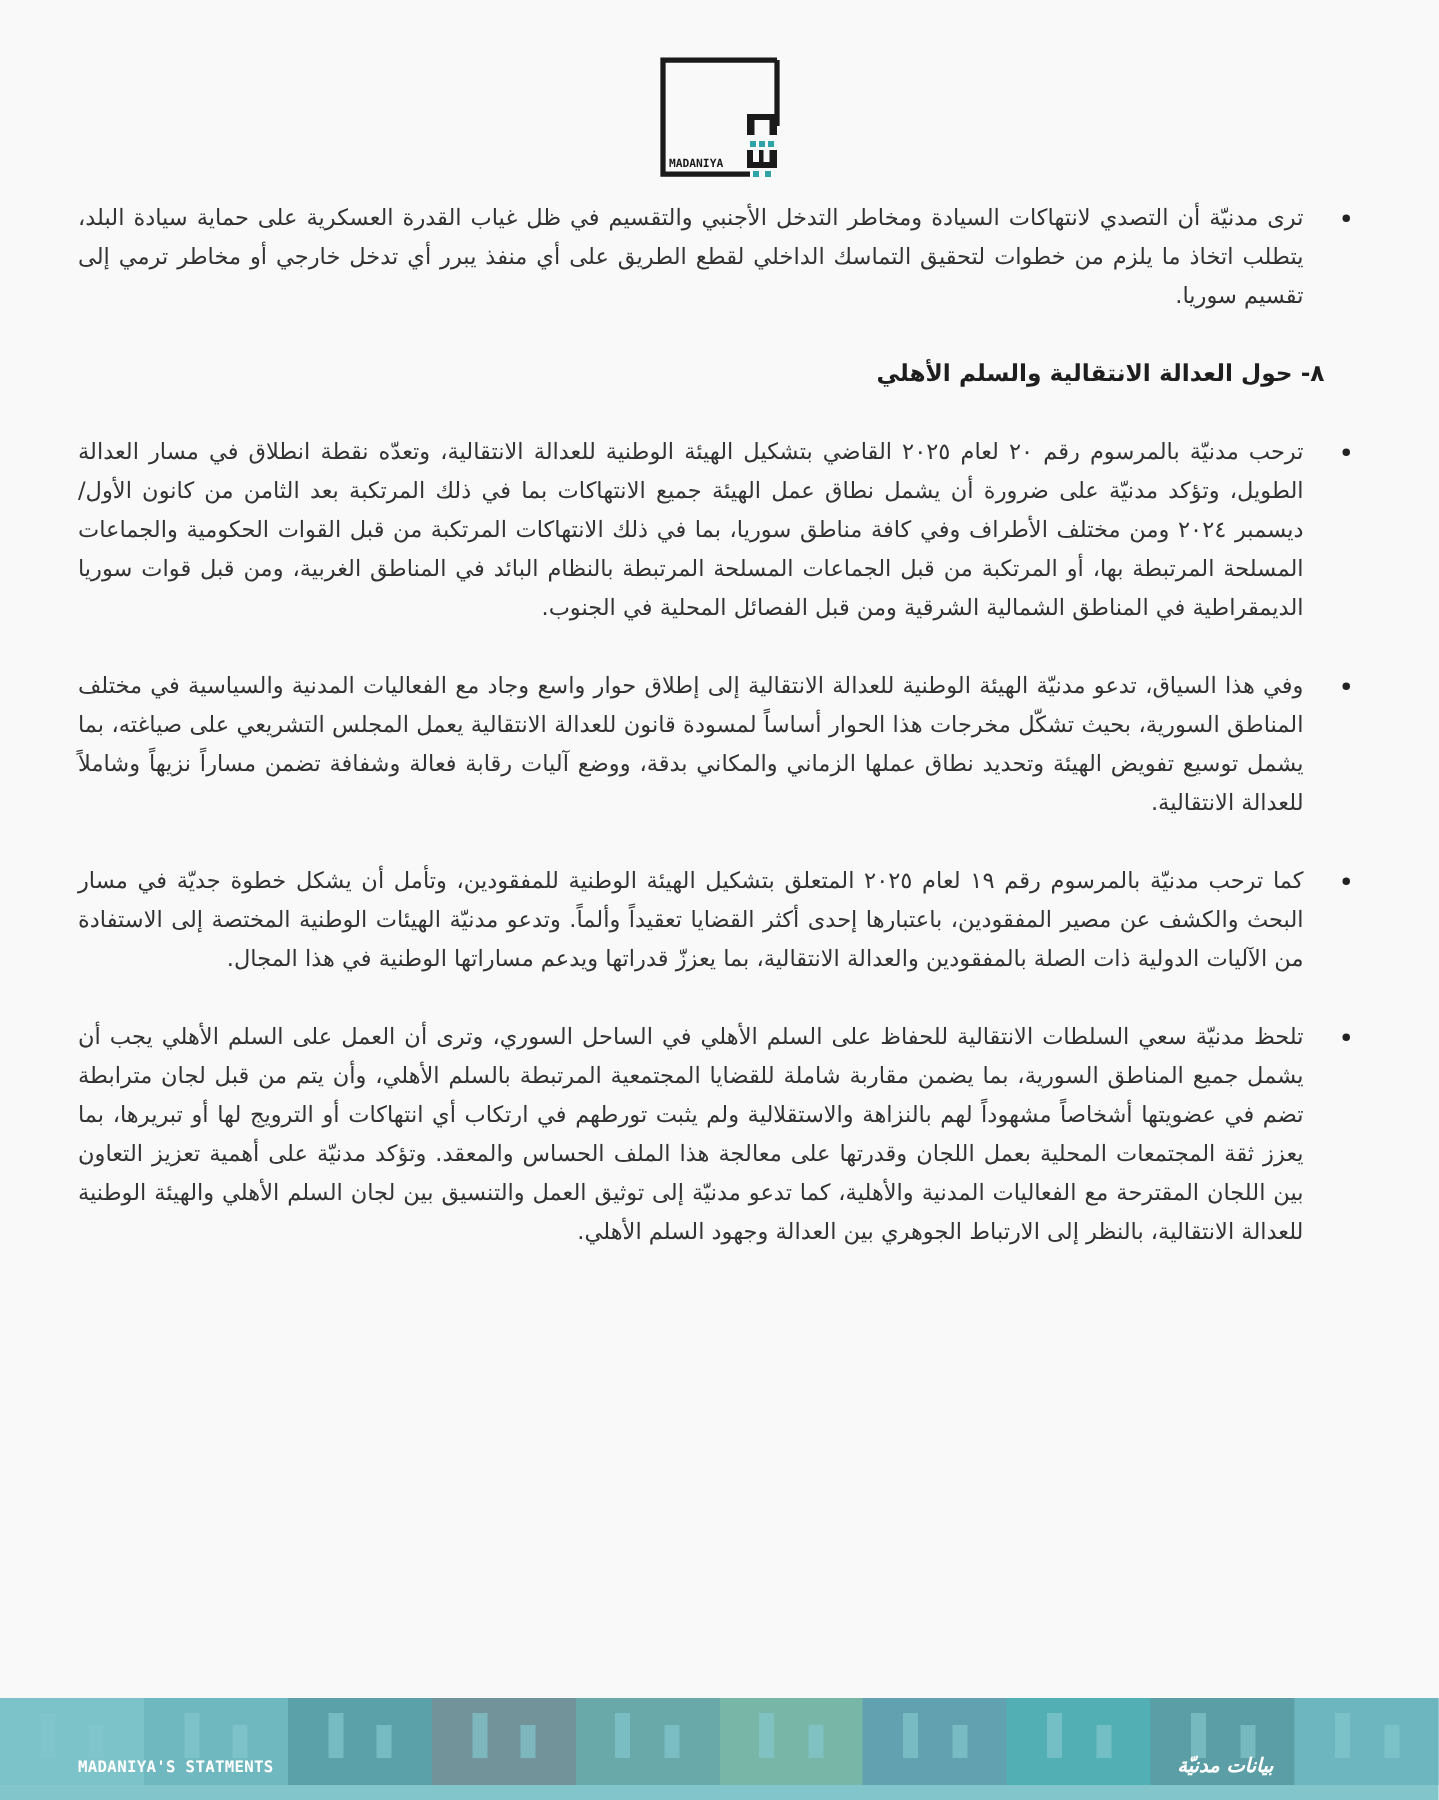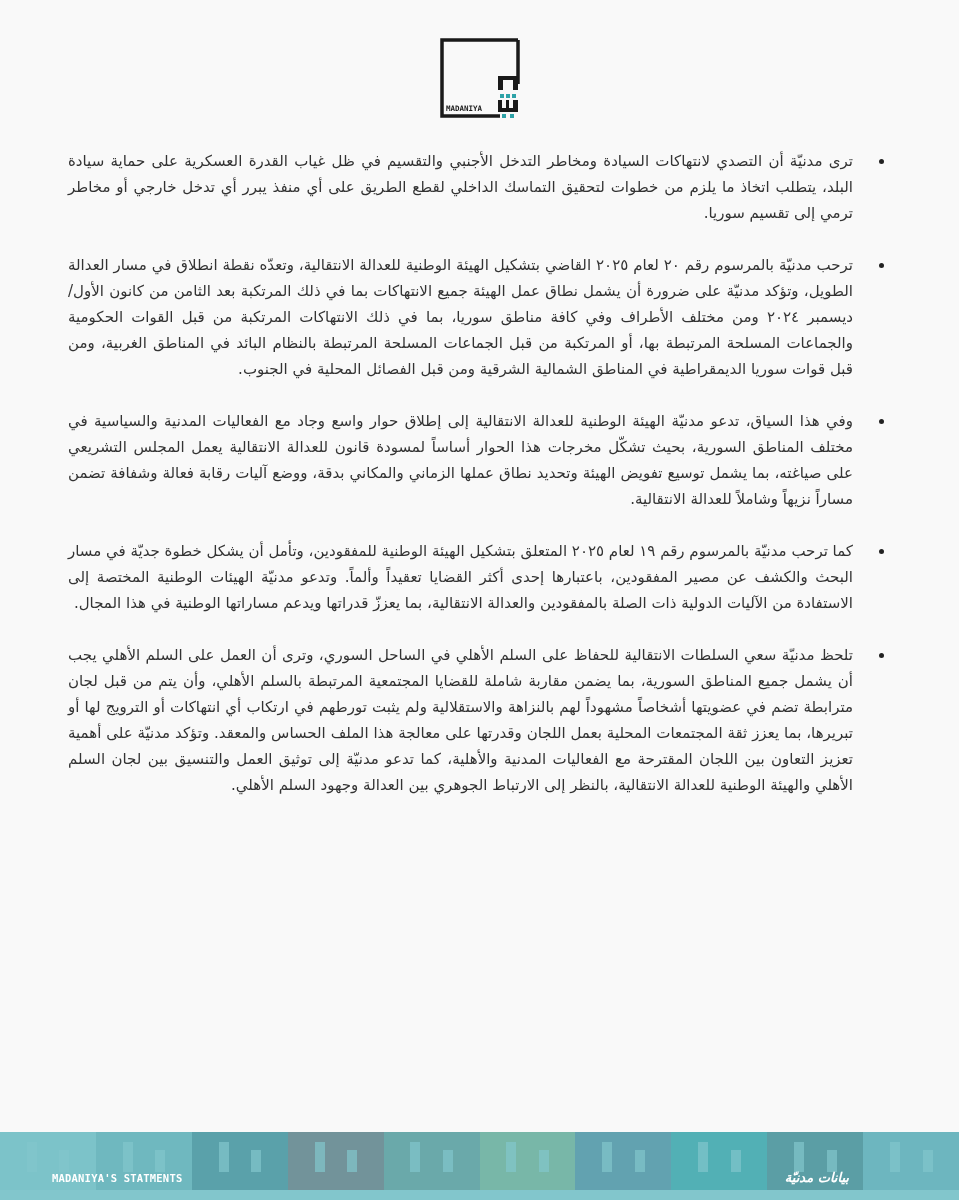--- a/index.html
+++ b/index.html
@@ -10,21 +10,21 @@
     color:#2a2a2a;
     position:relative;
   }
   .logo {
     position:absolute; left:440px; top:38px; width:80px; height:104px;
   }
   .content {
     position:absolute; left:52px; right:52px; top:132px;
     direction:rtl; text-align:justify;
   }
-  ul.bullets { list-style:none; margin:16px; padding:0; }
+  ul.bullets { list-style:none; margin:0; padding:0; }
   ul.bullets li {
     position:relative; padding-right:38px;
     font-size:15px; line-height:26px;
     margin-bottom:26px;
     color:#333;
   }
   ul.bullets li::before {
     content:""; position:absolute; right:7px; top:11px;
     width:5px; height:5px; border-radius:50%; background:#222;
   }
@@ -69,20 +69,21 @@
     <rect x="70" y="76" width="4" height="4" fill="#2ea3a8"></rect>
     <text x="6" y="73" font-family="DejaVu Sans Mono, monospace" font-size="7.5" font-weight="bold" fill="#1a1a1a">MADANIYA</text>
   </svg>
 </div>
 
 <div class="content">
   <ul class="bullets">
     <li>ترى مدنيّة أن التصدي لانتهاكات السيادة ومخاطر التدخل الأجنبي والتقسيم في ظل غياب القدرة العسكرية على حماية سيادة البلد، يتطلب اتخاذ ما يلزم من خطوات لتحقيق التماسك الداخلي لقطع الطريق على أي منفذ يبرر أي تدخل خارجي أو مخاطر ترمي إلى تقسيم سوريا.</li>
   </ul>
 
+  <div class="section-heading">٨- حول العدالة الانتقالية والسلم الأهلي</div>
 
   <ul class="bullets">
     <li>ترحب مدنيّة بالمرسوم رقم ٢٠ لعام ٢٠٢٥ القاضي بتشكيل الهيئة الوطنية للعدالة الانتقالية، وتعدّه نقطة انطلاق في مسار العدالة الطويل، وتؤكد مدنيّة على ضرورة أن يشمل نطاق عمل الهيئة جميع الانتهاكات بما في ذلك المرتكبة بعد الثامن من كانون الأول/ديسمبر ٢٠٢٤ ومن مختلف الأطراف وفي كافة مناطق سوريا، بما في ذلك الانتهاكات المرتكبة من قبل القوات الحكومية والجماعات المسلحة المرتبطة بها، أو المرتكبة من قبل الجماعات المسلحة المرتبطة بالنظام البائد في المناطق الغربية، ومن قبل قوات سوريا الديمقراطية في المناطق الشمالية الشرقية ومن قبل الفصائل المحلية في الجنوب.</li>
     <li>وفي هذا السياق، تدعو مدنيّة الهيئة الوطنية للعدالة الانتقالية إلى إطلاق حوار واسع وجاد مع الفعاليات المدنية والسياسية في مختلف المناطق السورية، بحيث تشكّل مخرجات هذا الحوار أساساً لمسودة قانون للعدالة الانتقالية يعمل المجلس التشريعي على صياغته، بما يشمل توسيع تفويض الهيئة وتحديد نطاق عملها الزماني والمكاني بدقة، ووضع آليات رقابة فعالة وشفافة تضمن مساراً نزيهاً وشاملاً للعدالة الانتقالية.</li>
     <li>كما ترحب مدنيّة بالمرسوم رقم ١٩ لعام ٢٠٢٥ المتعلق بتشكيل الهيئة الوطنية للمفقودين، وتأمل أن يشكل خطوة جديّة في مسار البحث والكشف عن مصير المفقودين، باعتبارها إحدى أكثر القضايا تعقيداً وألماً. وتدعو مدنيّة الهيئات الوطنية المختصة إلى الاستفادة من الآليات الدولية ذات الصلة بالمفقودين والعدالة الانتقالية، بما يعززّ قدراتها ويدعم مساراتها الوطنية في هذا المجال.</li>
     <li>تلحظ مدنيّة سعي السلطات الانتقالية للحفاظ على السلم الأهلي في الساحل السوري، وترى أن العمل على السلم الأهلي يجب أن يشمل جميع المناطق السورية، بما يضمن مقاربة شاملة للقضايا المجتمعية المرتبطة بالسلم الأهلي، وأن يتم من قبل لجان مترابطة تضم في عضويتها أشخاصاً مشهوداً لهم بالنزاهة والاستقلالية ولم يثبت تورطهم في ارتكاب أي انتهاكات أو الترويج لها أو تبريرها، بما يعزز ثقة المجتمعات المحلية بعمل اللجان وقدرتها على معالجة هذا الملف الحساس والمعقد. وتؤكد مدنيّة على أهمية تعزيز التعاون بين اللجان المقترحة مع الفعاليات المدنية والأهلية، كما تدعو مدنيّة إلى توثيق العمل والتنسيق بين لجان السلم الأهلي والهيئة الوطنية للعدالة الانتقالية، بالنظر إلى الارتباط الجوهري بين العدالة وجهود السلم الأهلي.</li>
   </ul>
 </div>
 
 <div class="footer">

